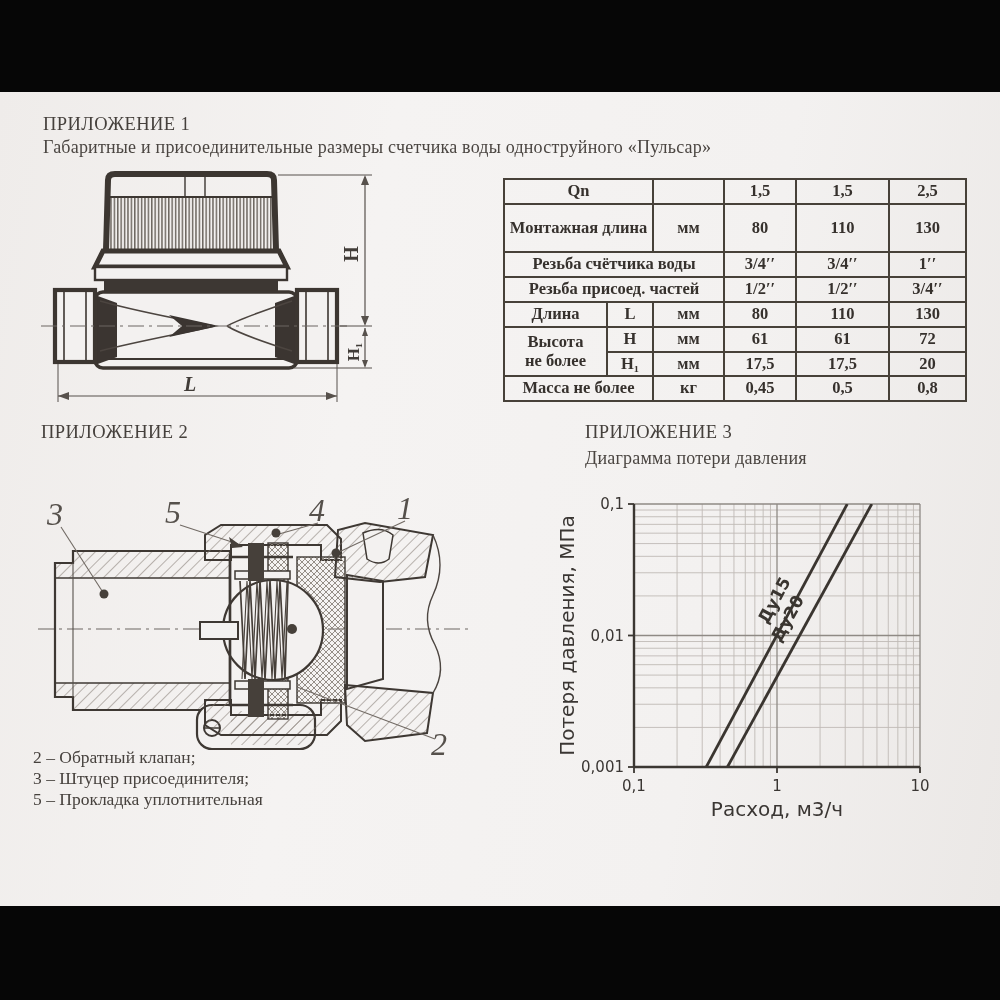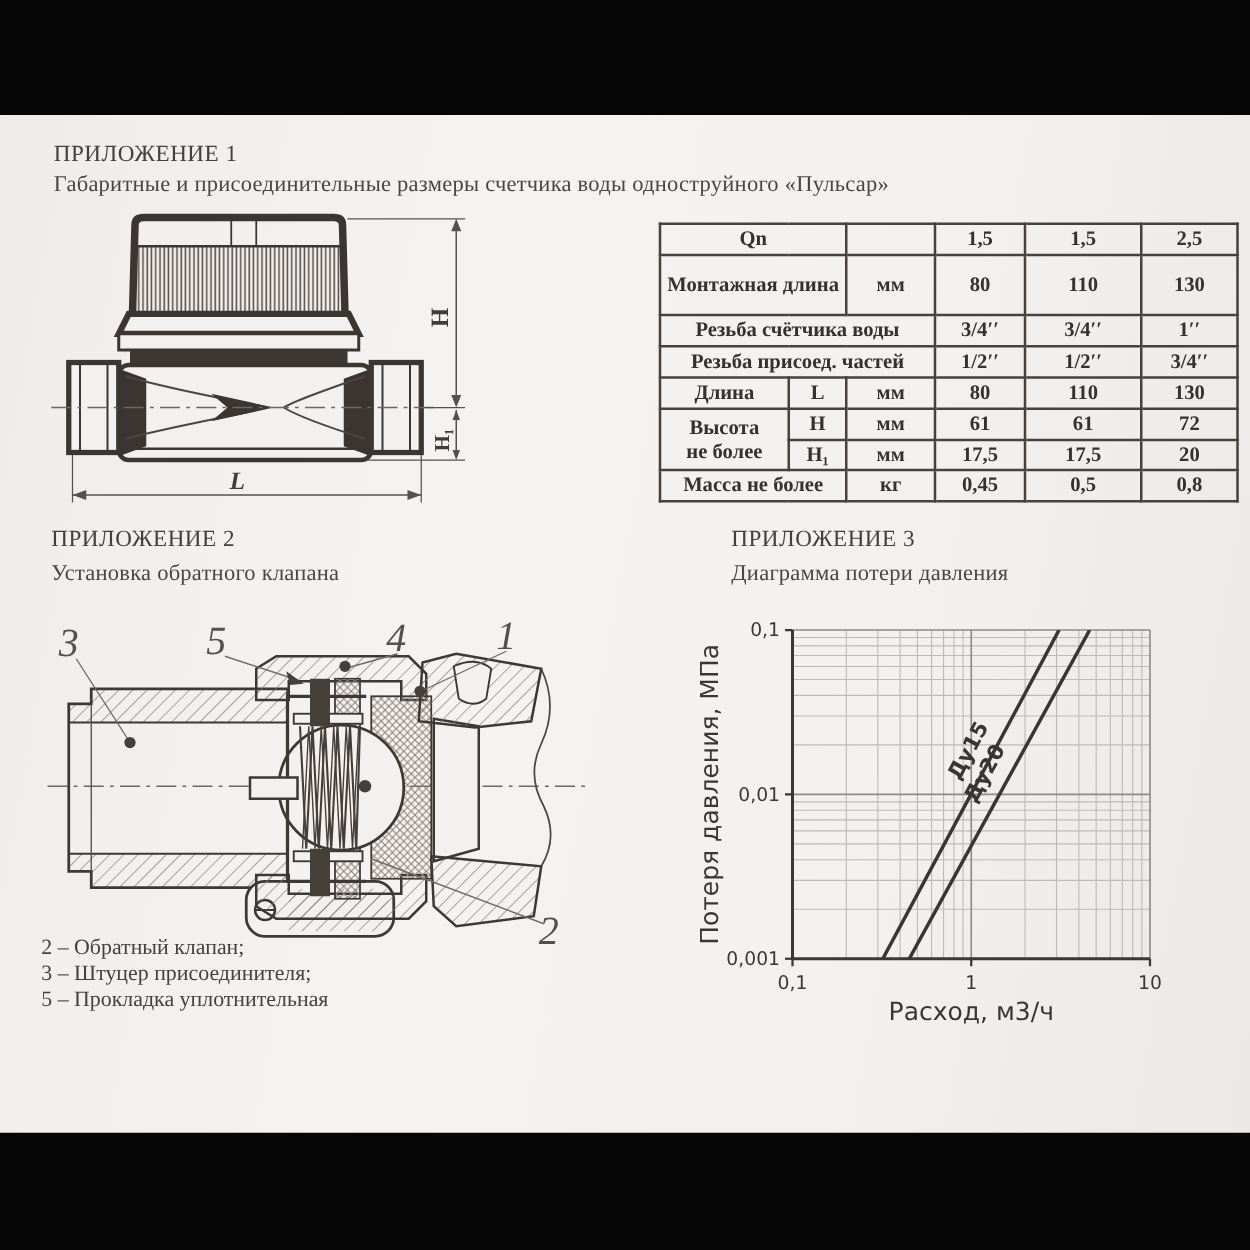--- a/index.html
+++ b/index.html
@@ -5,21 +5,21 @@
   html,body{margin:0;padding:0;background:#060606;}
   .stage{position:relative;width:1000px;height:1000px;background:#e5e5e5;overflow:hidden;
          font-family:"Liberation Serif","DejaVu Serif",serif;padding-left:29px;}
   .page{position:absolute;left:0;top:92px;width:1000px;height:814px;
         background:linear-gradient(100deg,#efecea 0%,#f5f3f2 35%,#f3f1f0 70%,#ebe8e6 100%);}
   .abs{position:absolute;}
   .heading{font-size:18.5px;color:#45403c;letter-spacing:.4px;}
   .subtitle{font-size:18px;color:#4a4541;letter-spacing:.2px;white-space:nowrap;}
   
   table.spec{border-collapse:collapse;table-layout:fixed;width:462px;
-             font-family:"Liberation Serif","DejaVu Serif",serif;margin-left:24px;}
+             font-family:"Liberation Serif","DejaVu Serif",serif;}
   table.spec td{border:2px solid #474139;color:#36312d;font-weight:700;font-size:16.5px;
                 text-align:center;vertical-align:middle;padding:0 3px;line-height:1.15;}
   table.spec{border:2px solid #474139;}
   td.l{text-align:left;padding-left:5px;}
   
   .legend-line{font-size:17.5px;color:#46413d;line-height:21px;white-space:nowrap;}
   
   .sans{font-family:"DejaVu Sans","Liberation Sans",sans-serif;}
 </style>
 </head>
@@ -150,21 +150,20 @@
         <td colspan="2" class="l">Масса не более</td>
         <td>кг</td>
         <td>0,45</td>
         <td>0,5</td>
         <td>0,8</td>
       </tr>
     </tbody>
       </table>
 
     <div class="abs heading" style="left:41px;top:330px;">ПРИЛОЖЕНИЕ 2</div>
-    <div class="abs subtitle" style="left:41px;top:356px;">Установка обратного клапана</div>
 
     <svg class="abs" style="left:35px;top:395px;" width="440" height="280" viewBox="0 0 440 280">
       <defs>
         <pattern id="hatch" width="8" height="8" patternTransform="rotate(45)" patternUnits="userSpaceOnUse">
           <line x1="0" y1="0" x2="0" y2="8" stroke="#837b74" stroke-width="1.1"></line>
         </pattern>
         <pattern id="xhatch" width="6" height="6" patternUnits="userSpaceOnUse">
           <path d="M0,0 l6,6 M6,0 l-6,6" stroke="#8a827b" stroke-width="0.9" fill="none"></path>
         </pattern>
       </defs>

